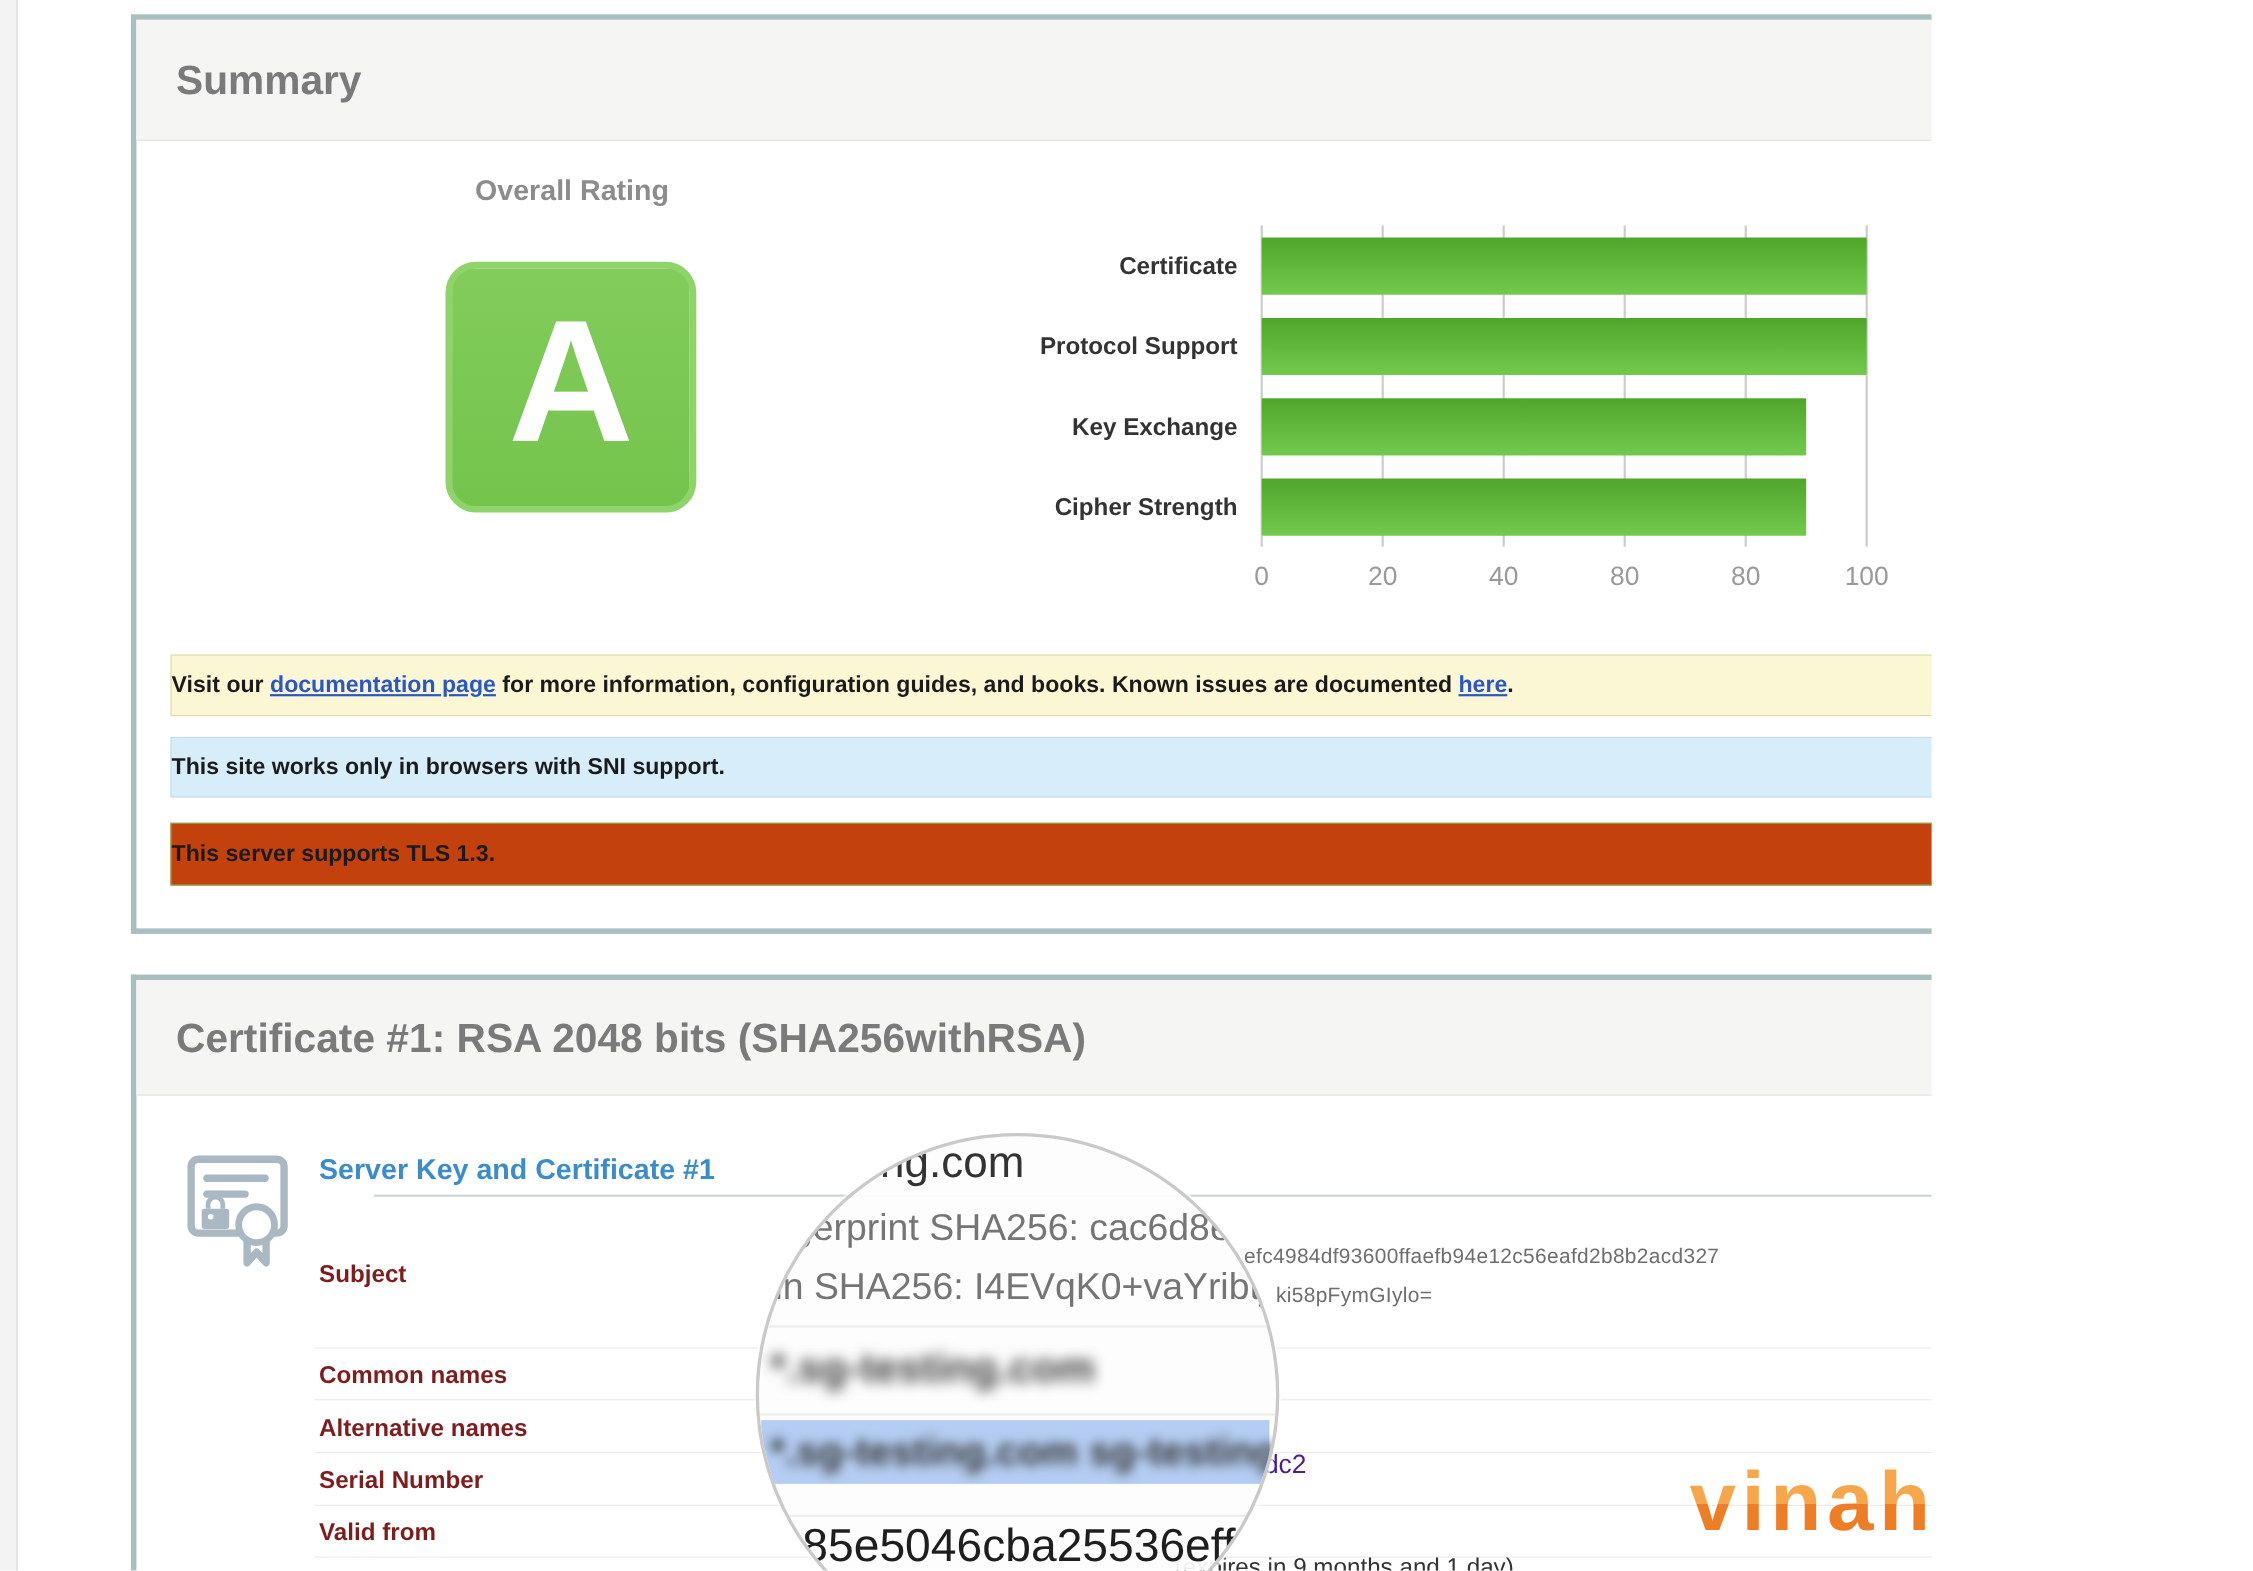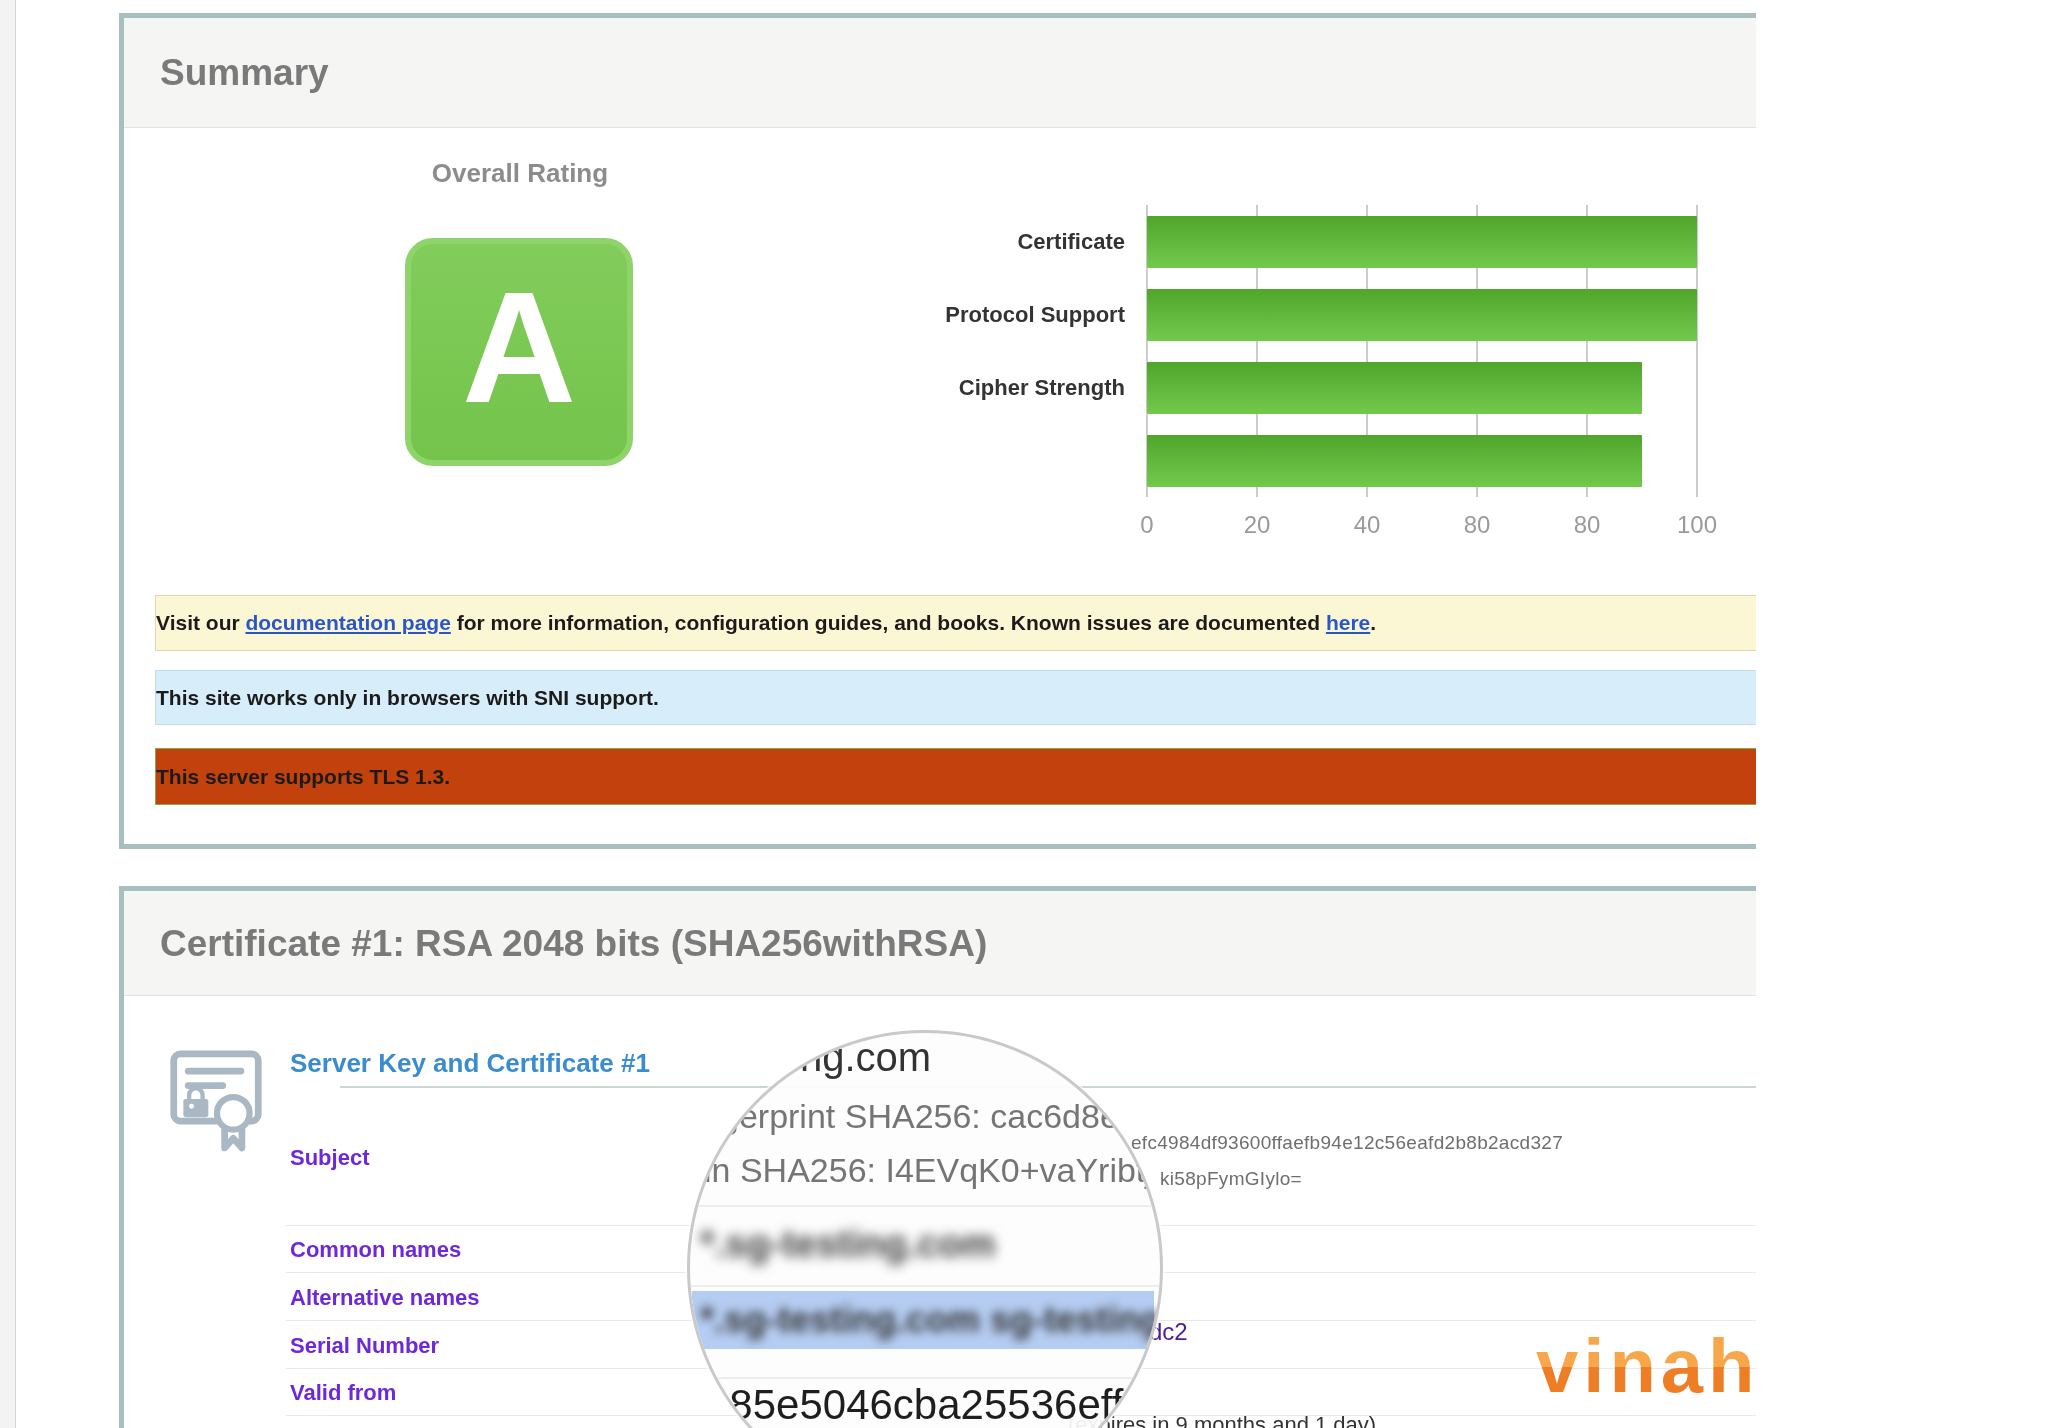--- a/index.html
+++ b/index.html
@@ -54,21 +54,21 @@
   #cert-panel .panel-title { font-size:37px; line-height:105px; padding-left:36px; }
   .c-body { position:relative; height:432px; }
 
   .cert-icon { position:absolute; left:44px; top:48px; }
   .server-key-heading { position:absolute; left:166px; top:52px; font-size:26px; font-weight:bold;
                         color:#3b8ccd; text-decoration:none; }
   .download-icon { position:absolute; left:1681px; top:46px; cursor:pointer; }
   .heading-rule { position:absolute; left:216px; top:90px; width:1493px; height:2px; background:#ccd6d6; }
 
   .row-border { position:absolute; left:162px; width:1578px; height:1px; background:#e9e9e9; }
-  .row-label { position:absolute; left:166px; font-size:22px; font-weight:bold; color:#6d28d9; }
+  .row-label { position:absolute; left:166px; font-size:22px; font-weight:bold; color:#7f1d1d; }
   .hash-tail { position:absolute; font-size:19px; color:#6e6e6e; letter-spacing:0.3px; }
   .serial-tail { position:absolute; left:1025px; top:322px; font-size:24px; color:#4c1d95; }
   .expires-note { position:absolute; left:944px; top:416px; font-size:22px; color:#333333; }
 
   
   .magnifier { position:absolute; left:563px; top:34px; width:476px; height:476px;
                border:3px solid #c9c9c9; border-radius:50%;
                background:rgba(253,253,253,0.93); overflow:hidden; z-index:6;
                box-shadow:0 0 0 2px rgba(255,255,255,0.7); }
   .mag-domain     { position:absolute; left:90px; top:2px;  font-size:40px; color:#333333; }
@@ -107,20 +107,21 @@
 
       <div class="overall-label">Overall Rating</div>
       <div class="grade-badge">
         <span class="grade-letter">A</span>
       </div>
 
       <div class="chart">
         <div class="chart-labels" id="chart-labels">
             <div class="clabel">Certificate</div>
             <div class="clabel">Protocol Support</div>
+            <div class="clabel">Key Exchange</div>
             <div class="clabel">Cipher Strength</div>
           </div>
         <div class="chart-plot">
           <div id="chart-grid">
               <div class="gline" style="left: 0%;"></div>
               <div class="gline" style="left: 20%;"></div>
               <div class="gline" style="left: 40%;"></div>
               <div class="gline" style="left: 60%;"></div>
               <div class="gline" style="left: 80%;"></div>
               <div class="gline" style="left: 100%;"></div>

